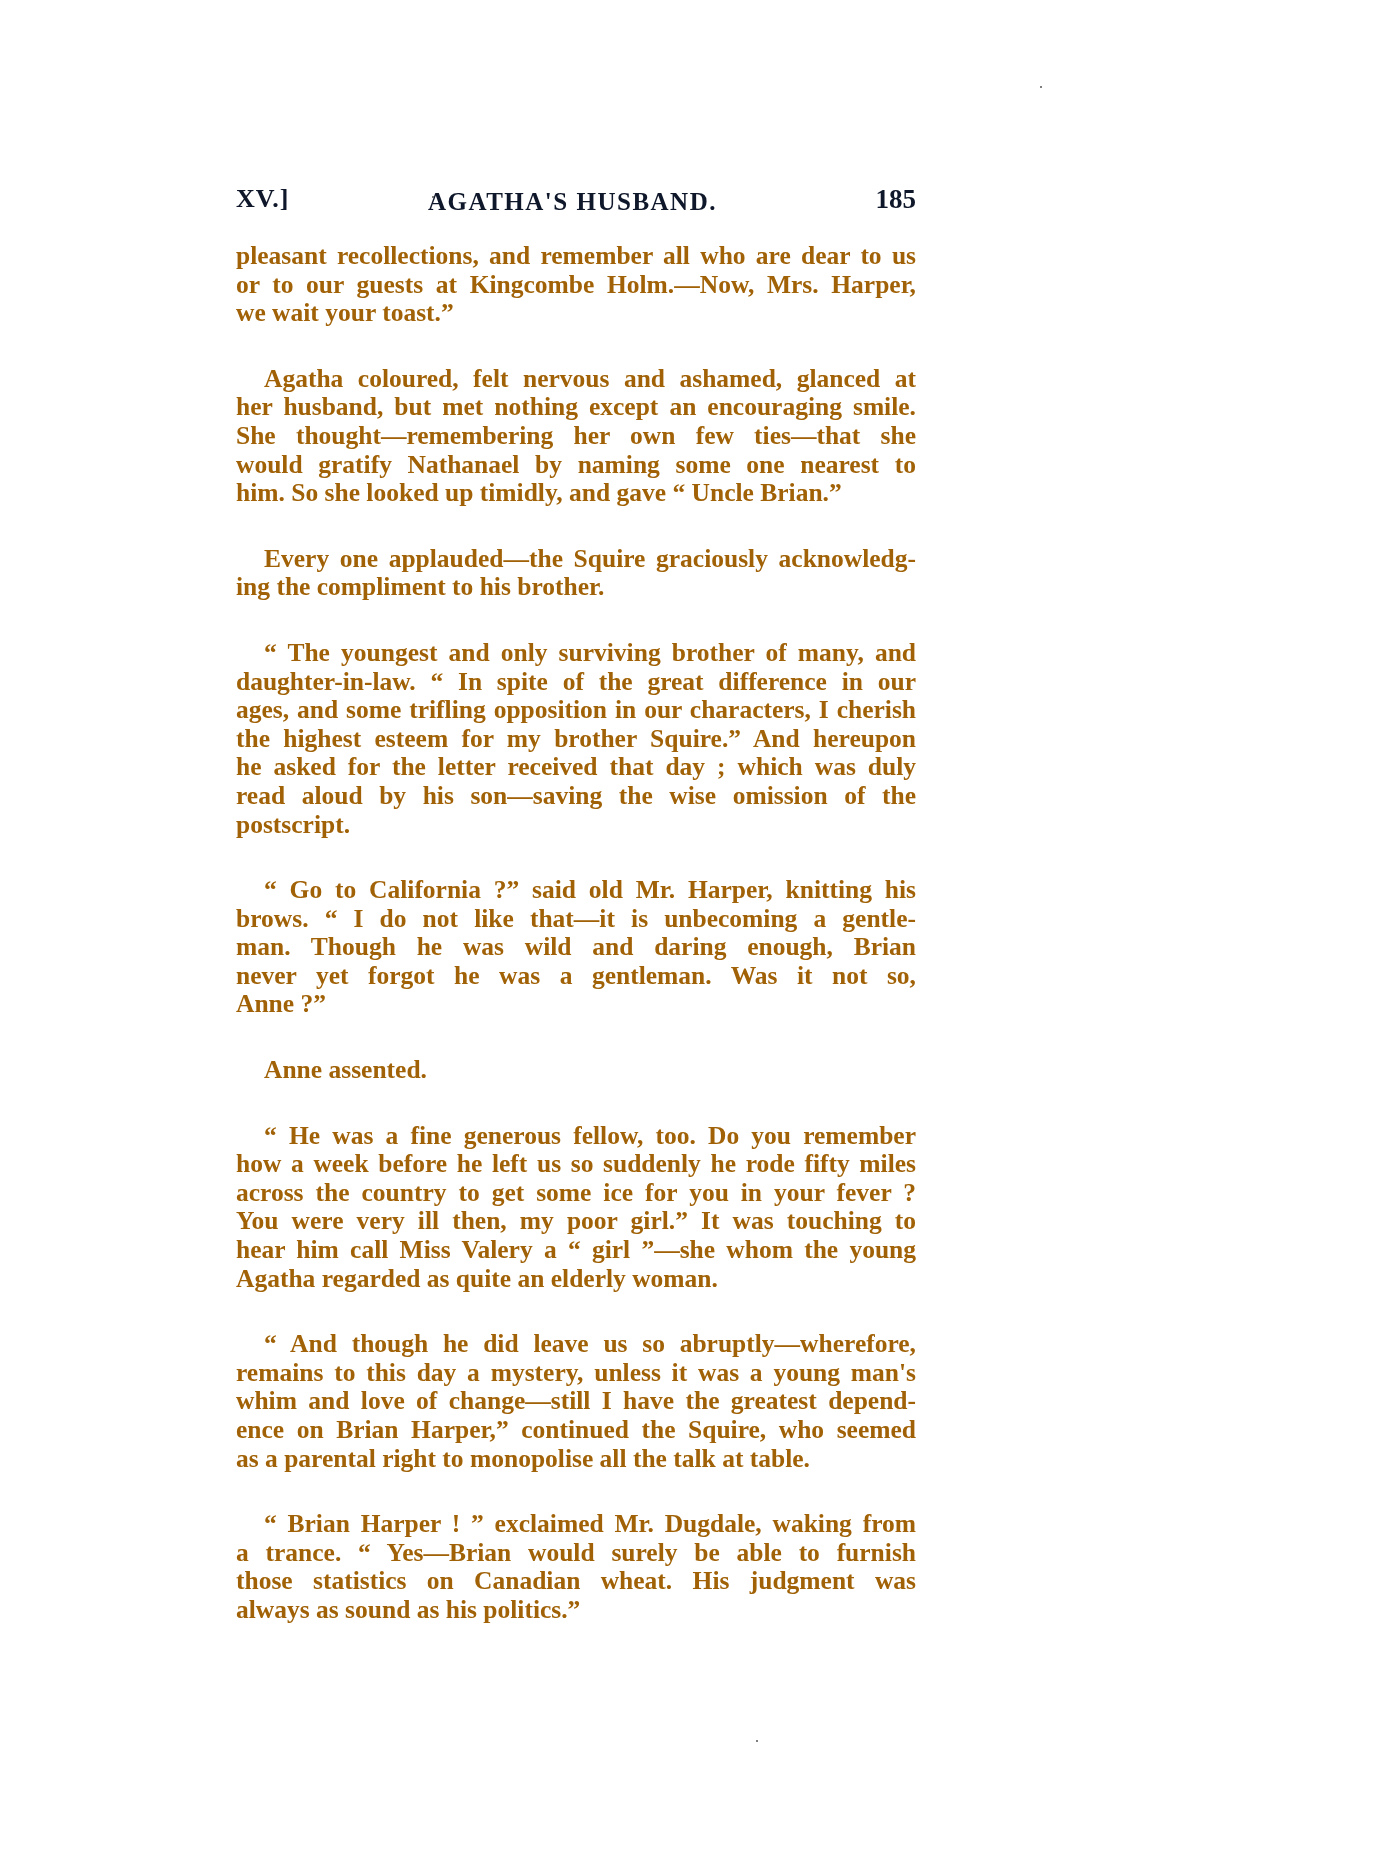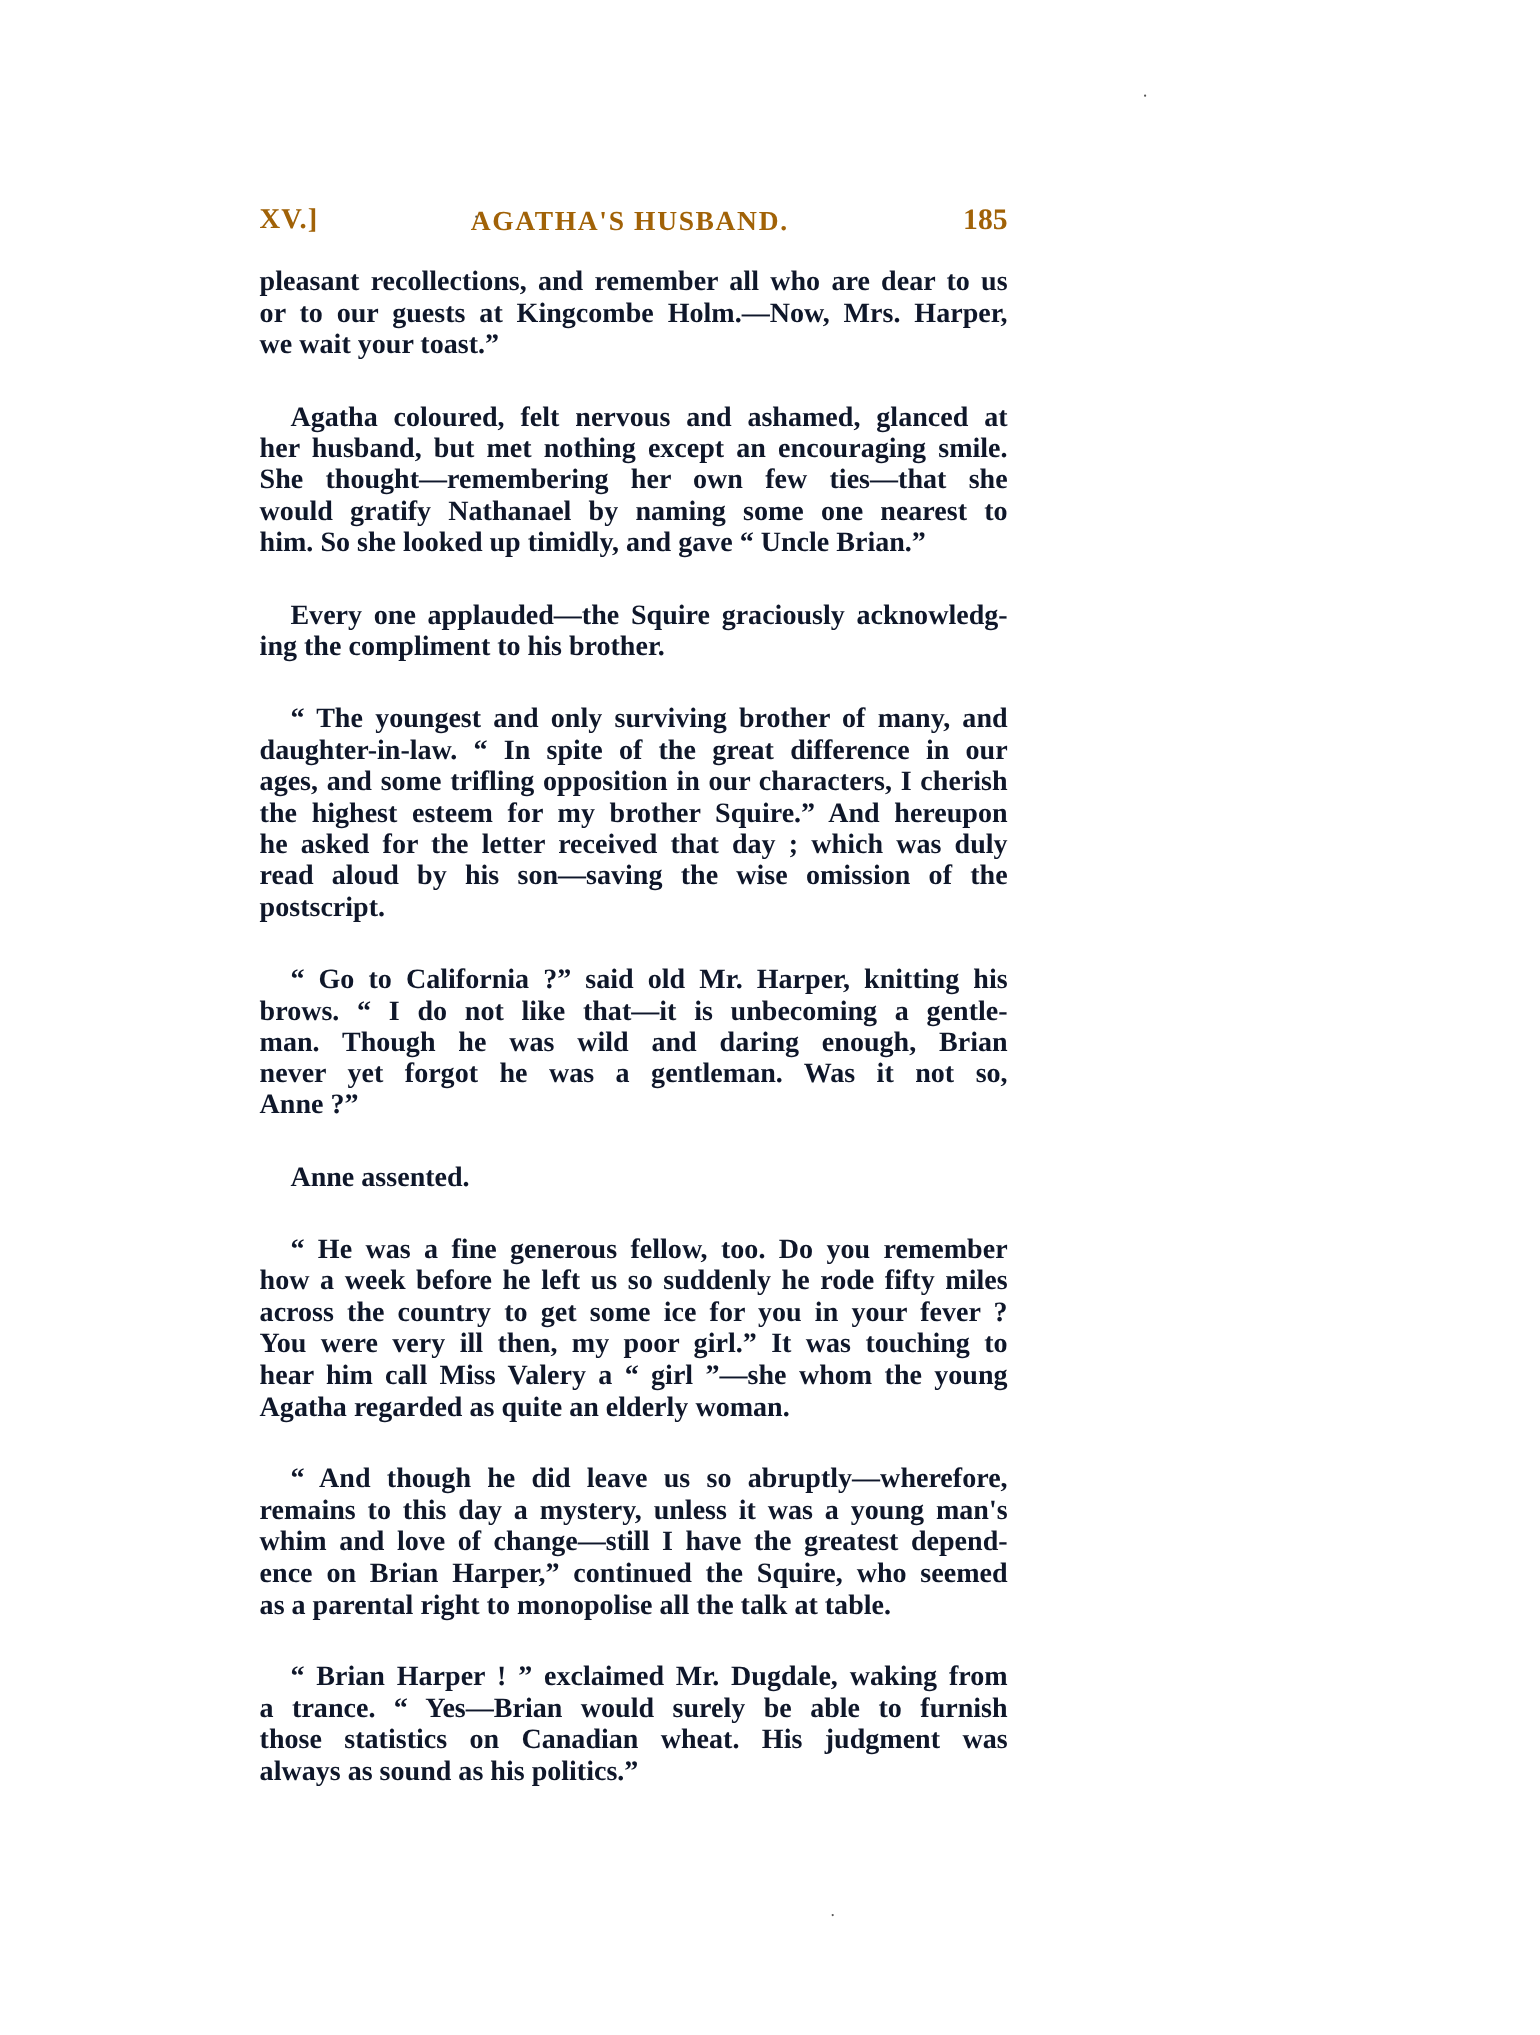--- a/index.html
+++ b/index.html
@@ -2,29 +2,29 @@
 <html><head>
   <meta charset="utf-8">
   <style>
     html, body { margin: 0; padding: 0; background: #ffffff; }
     body { width: 1400px; height: 1850px; position: relative; overflow: hidden; }
     .page {
       position: absolute; left: 0; top: 0; width: 1400px; height: 1850px; background: #ffffff;
     }
     .header {
       position: absolute; left: 236px; top: 184px; width: 680px; height: 40px;
-      font-family: "Liberation Serif", "DejaVu Serif", serif; color: #a16207;
+      font-family: "Liberation Serif", "DejaVu Serif", serif; color: #0f172a;
     }
     .header .chap { position: absolute; left: 0; top: 0; font-size: 26px; font-weight: bold; letter-spacing: 1px; }
     .header .title { position: absolute; left: 192px; top: 4px; font-size: 25px; font-weight: bold; letter-spacing: 1.5px; text-transform: uppercase; }
     .header .pageno { position: absolute; right: 0; top: 0; font-size: 27px; font-weight: bold; }
     .text {
       position: absolute; left: 236px; top: 242px; width: 680px;
       font-family: "Liberation Serif", "DejaVu Serif", serif;
-      font-size: 25.5px; line-height: 28.6px; color: #0f172a; font-weight: bold;
+      font-size: 25.5px; line-height: 28.6px; color: #a16207; font-weight: bold;
     }
     .text .line { display: block; text-align: justify; text-align-last: justify; white-space: nowrap; }
     .text .line.last { text-align-last: left; }
     .text .line.indent { padding-left: 28px; margin-top: 37px; }
     .speck { position: absolute; width: 2px; height: 2px; background: #555; border-radius: 1px; }
   </style>
 </head>
 <body>
 
 <div class="page">

